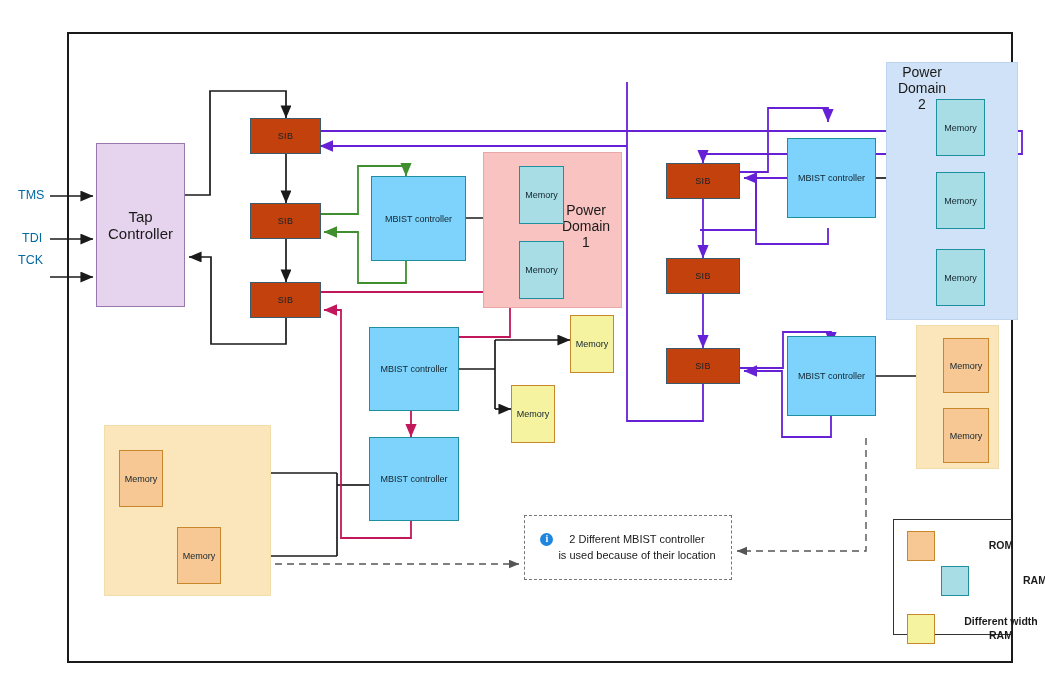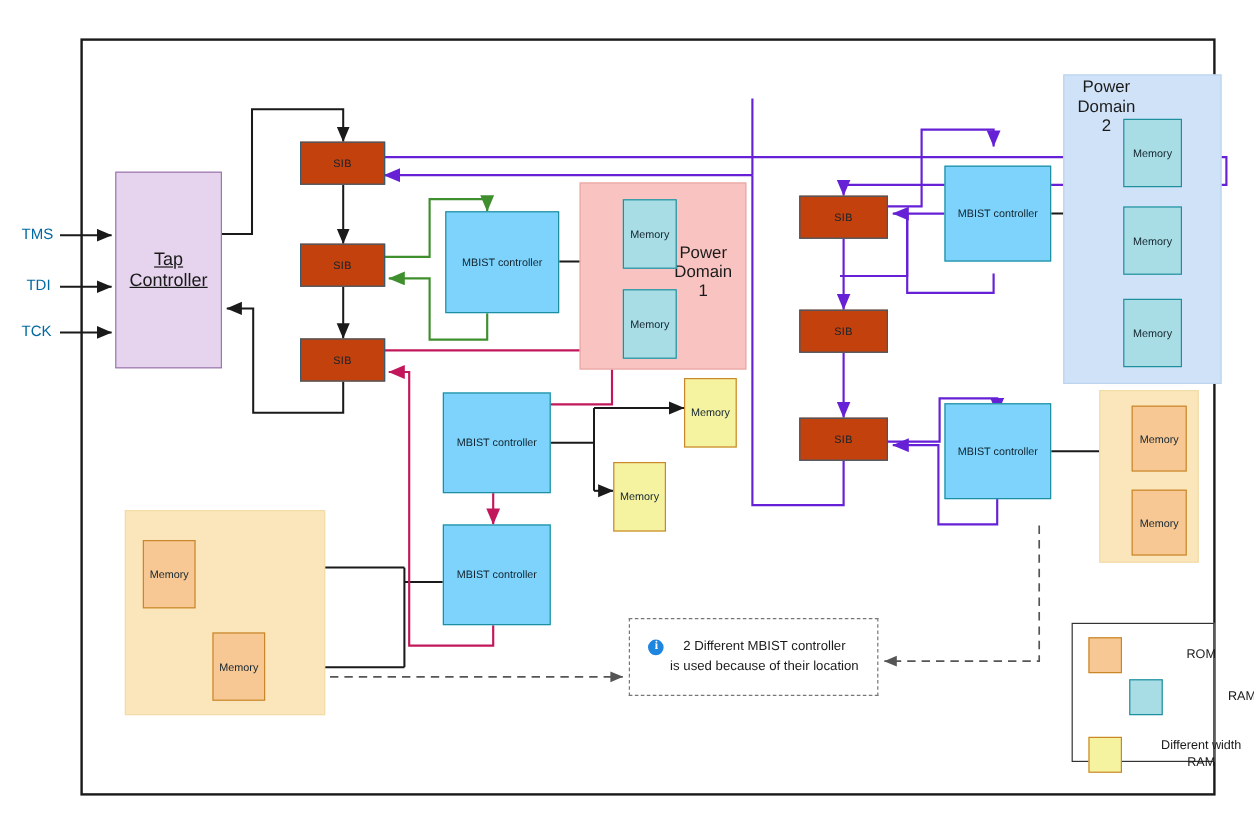--- a/index.html
+++ b/index.html
@@ -2,39 +2,39 @@
 <html><head>
 <meta charset="utf-8">
 <style>
   html,body{margin:0;padding:0;background:#ffffff;}
   body{width:1045px;height:692px;font-family:"Liberation Sans",sans-serif;overflow:hidden;}
   #stage{position:relative;width:1045px;height:692px;}
   svg#wires{position:absolute;left:0;top:0;width:1045px;height:692px;}
   .node{position:absolute;box-sizing:border-box;display:flex;align-items:center;justify-content:center;text-align:left;}
   .frame{border:2.5px solid #1a1a1a;background:transparent;}
   .sib{background:#c2410c;border:1.6px solid #3d5a6c;color:#12232e;font-size:9px;letter-spacing:.4px;}
-  .tap{background:#e6d4ee;border:1.4px solid #9a77ad;color:#1a1a1a;font-size:15px;line-height:1.15;text-decoration:underline;}
+  .tap{background:#e6d4ee;border:1.4px solid #9a77ad;color:#1a1a1a;font-size:15px;line-height:1.15;}
   .mbist{background:#7dd3fc;border:1.6px solid #1e8f9e;color:#12232e;font-size:9px;}
   .ram{background:#a8dde5;border:1.6px solid #1e8f9e;color:#12232e;font-size:9px;}
   .rom{background:#f7c894;border:1.6px solid #c8872a;color:#12232e;font-size:9px;}
   .dwram{background:#f5f2a0;border:1.6px solid #c8872a;color:#12232e;font-size:9px;}
   .pd1{background:#f8c3c0;border:1px solid #e8a9a6;}
   .pd2{background:#cfe2f7;border:1px solid #bcd4ee;}
   .romgroup{background:#fae6ba;border:1px solid #f2dcaa;}
   .pdlabel{position:absolute;font-size:14px;color:#1a1a1a;line-height:1.15;text-align:center;}
   .sig{position:absolute;font-size:12.5px;color:#0369a1;}
   .note{position:absolute;box-sizing:border-box;border:1.5px dashed #777;background:#fff;
         display:flex;align-items:center;justify-content:center;}
   .note-inner{display:flex;align-items:flex-start;gap:5px;font-size:11px;color:#1a1a1a;line-height:1.45;text-align:center;}
   .info-icon{flex:0 0 auto;width:13px;height:13px;border-radius:50%;background:#1f86e0;color:#fff;
        font-size:10px;font-weight:bold;display:flex;align-items:center;justify-content:center;margin-top:1px;font-family:"Liberation Serif",serif;}
   .legend{position:absolute;box-sizing:border-box;border:1.5px solid #333;background:#fff;}
   .legrow{position:absolute;display:flex;align-items:center;}
   .legsw{width:28px;height:30px;box-sizing:border-box;}
-  .legtx{font-size:10.5px;color:#1a1a1a;margin-left:22px;width:88px;text-align:center;line-height:1.3;}
+  .legtx{font-size:10.5px;color:#1a1a1a;margin-left:22px;width:88px;text-align:center;line-height:1.3;font-weight:bold;}
 </style>
 </head>
 <body>
 
 <div id="stage">
 
   <svg id="wires" viewBox="0 0 1045 692">
     <defs>
       <marker id="ah-k" markerWidth="9" markerHeight="9" refX="7.4" refY="3.2" orient="auto">
         <path d="M0,0 L7.6,3.2 L0,6.4 z" fill="#1a1a1a"></path>
@@ -123,21 +123,21 @@
     <g fill="none" stroke="#555" stroke-width="1.4" stroke-dasharray="7,5">
       <path d="M263,564 L519,564" marker-end="url(#ah-d)"></path>
       <path d="M866,438 L866,551 L737,551" marker-end="url(#ah-d)"></path>
     </g>
   </svg>
 
   <div class="node frame" style="left:67px;top:32px;width:946px;height:631px;"></div>
 
   <div class="sig" style="left:18px;top:188px;">TMS</div>
   <div class="sig" style="left:22px;top:231px;">TDI</div>
-  <div class="sig" style="left:18px;top:269px;">TCK</div>
+  <div class="sig" style="left:18px;top:253px;">TCK</div>
 
   <div class="node tap" style="left:96px;top:143px;width:89px;height:164px;flex-direction:column;">
     <span>Tap</span>
     <span>Controller</span>
   </div>
 
   <div class="node sib" style="left:250px;top:118px;width:71px;height:36px;">SIB</div>
   <div class="node sib" style="left:250px;top:203px;width:71px;height:36px;">SIB</div>
   <div class="node sib" style="left:250px;top:282px;width:71px;height:36px;">SIB</div>
 

